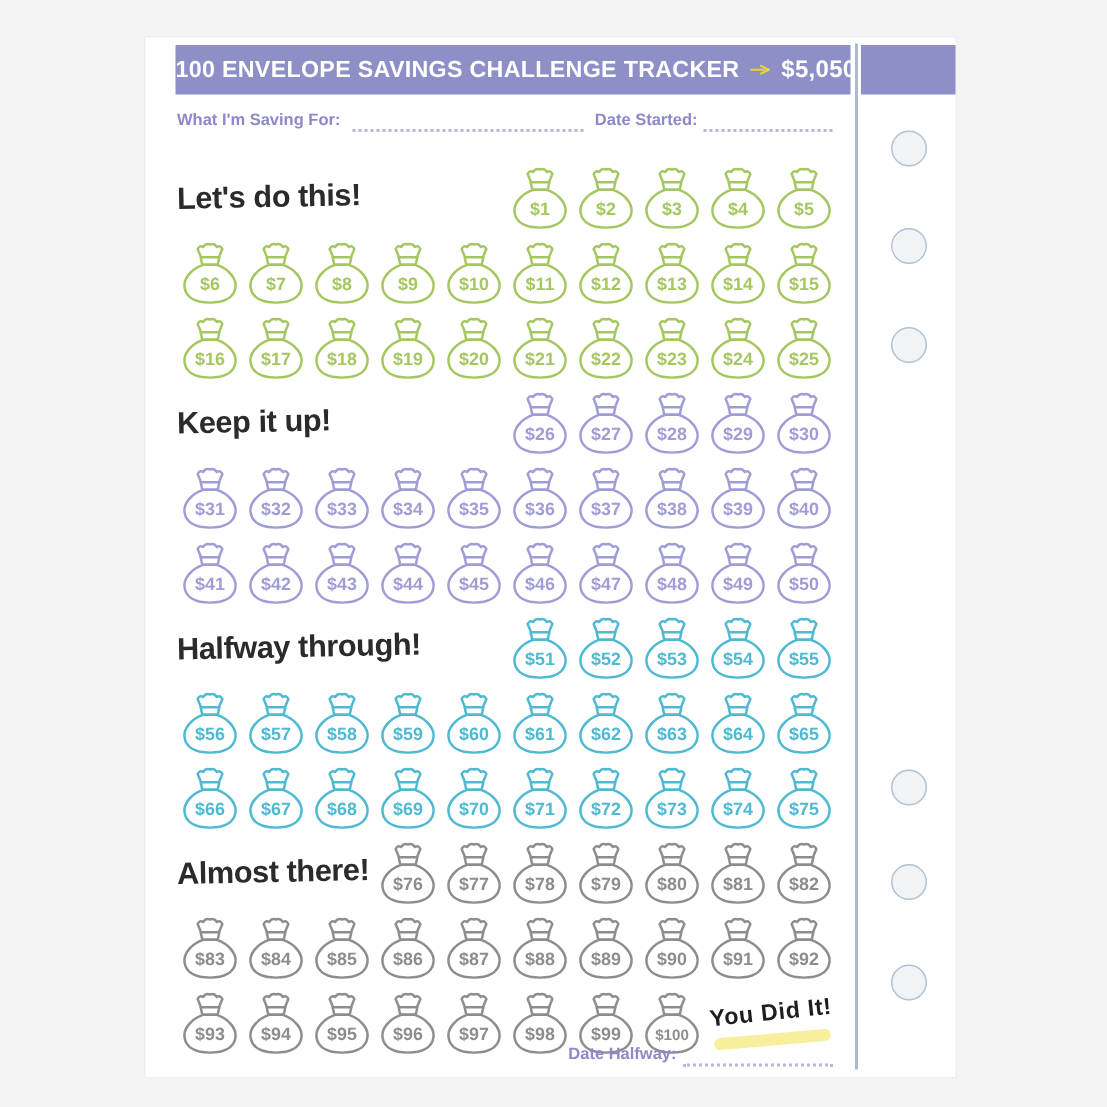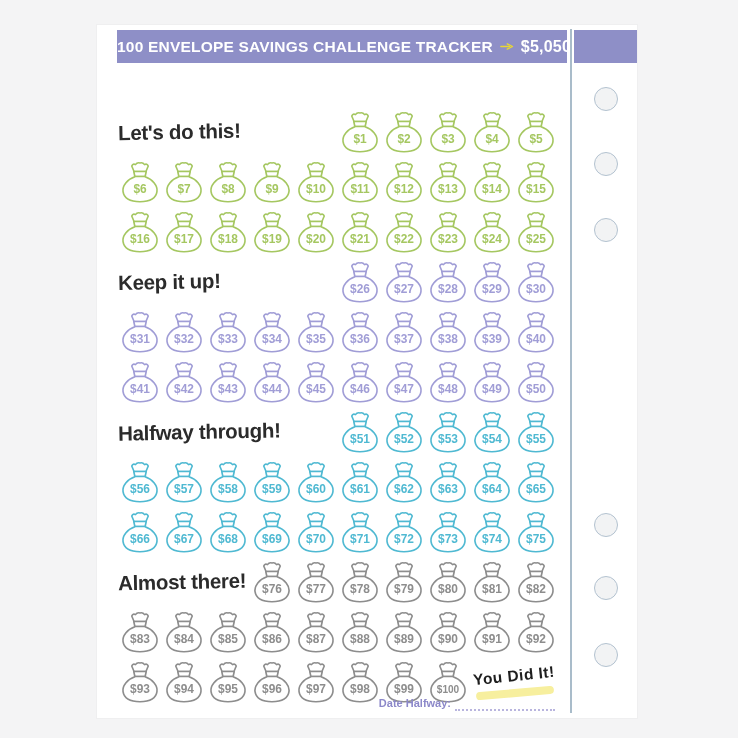--- a/index.html
+++ b/index.html
@@ -63,20 +63,26 @@
 
   <div class="header-bar">
     <span class="header-title">100 ENVELOPE SAVINGS CHALLENGE TRACKER</span>
     <svg class="arrow-svg" width="25" height="13" viewBox="0 0 25 13">
       <line x1="1.5" y1="6.5" x2="17" y2="6.5" stroke="#e9d832" stroke-width="2.4" stroke-linecap="round"></line>
       <polyline points="13,1.8 22.5,6.5 13,11.2" fill="none" stroke="#e9d832" stroke-width="2.4" stroke-linecap="round" stroke-linejoin="round"></polyline>
     </svg>
     <span class="header-amount">$5,050</span>
   </div>
 
+  <div class="fields-row">
+    <span class="field-label">What I'm Saving For:</span>
+    <span class="dots grow"></span>
+    <span class="field-label">Date Started:</span>
+    <span class="dots w86"></span>
+  </div>
 
   <div class="grid" id="grid">
       <div class="section" style="--c: #a5c761;">
         <div class="heading" style="grid-column: span 5;">Let's do this!</div>
         <div class="bag">
     <svg viewBox="0 0 48 47" aria-hidden="true">
       <path d="M17.5 11.5 L15 5.5 Q16.5 2.5 19 4 Q21 1.2 24 2.2 Q27 1.2 29 4 Q31.5 2.5 33 5.5 L30.5 11.5 Z"></path>
       <path d="M17.2 11.5 L30.8 11.5 L29.6 17 L18.4 17 Z"></path>
       <path d="M19 17 C10 20 4.5 27.5 5.5 33.5 C6.6 41 14 44.5 24 44.5 C34 44.5 41.4 41 42.5 33.5 C43.5 27.5 38 20 29 17 Z"></path>
       <text x="24" y="35" text-anchor="middle">$1</text>

